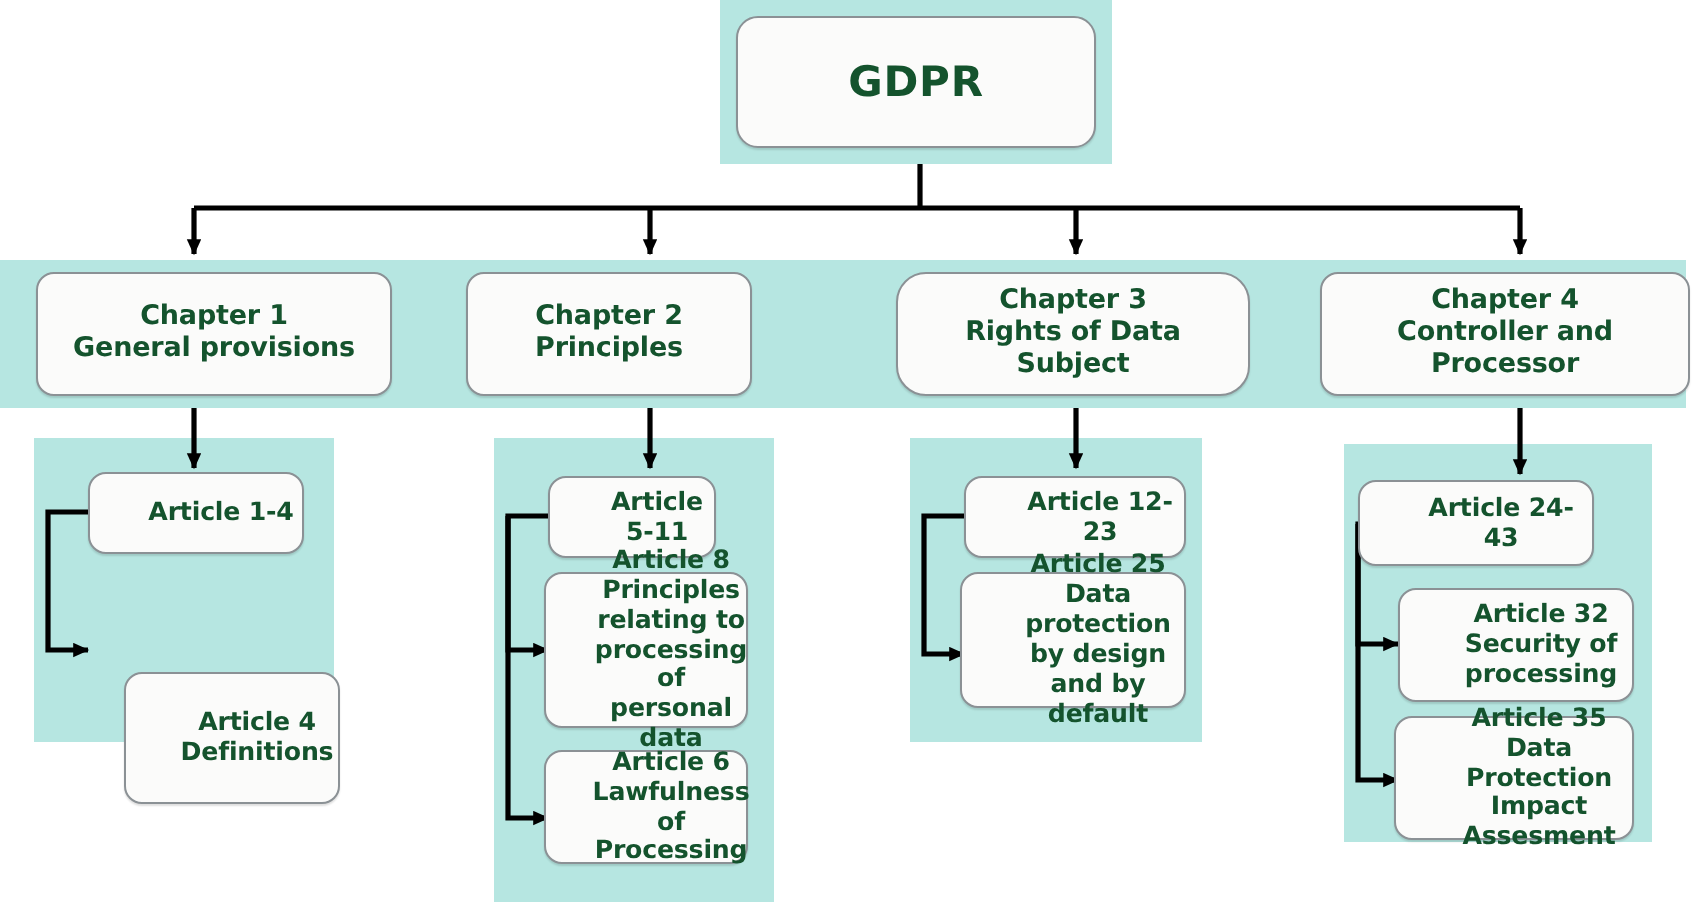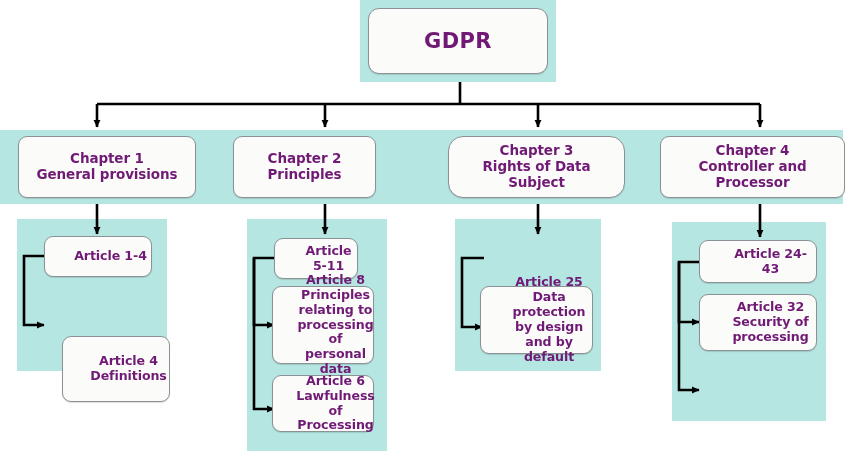--- a/index.html
+++ b/index.html
@@ -37,21 +37,21 @@
   .node {
     position: absolute;
     box-sizing: border-box;
     background: #fbfbfa;
     border: 1px solid #8b9195;
     border-radius: 9px;
     display: flex;
     align-items: center;
     justify-content: center;
     text-align: center;
-    color: #701a75;
+    color: #14532d;
     font-weight: bold;
     line-height: 1.18;
     letter-spacing: -0.1px;
     box-shadow: 0 1px 1px rgba(0,0,0,0.13);
     padding: 2px 4px;
     white-space: pre-line;
   }
   .node.root {
     font-size: 21px;
     letter-spacing: 0.4px;
@@ -130,23 +130,28 @@
   <div class="node article" style="left:274px; top:238px; width:84px; height:41px;">Article 5-11</div>
   <div class="node article" style="left:272px; top:286px; width:102px; height:78px;">Article 8
 Principles
 relating to
 processing of
 personal data</div>
   <div class="node article" style="left:272px; top:375px; width:102px; height:57px;">Article 6
 Lawfulness of
 Processing</div>
 
+  <div class="node article" style="left:482px; top:238px; width:111px; height:41px;">Article 12-23</div>
   <div class="node article" style="left:480px; top:286px; width:113px; height:68px;">Article 25
 Data protection
 by design
 and by default</div>
 
-  <div class="node article" style="left:699px; top:240px; width:118px; height:43px;">Article 24-43</div>
+  <div class="node article" style="left:679px; top:240px; width:118px; height:43px;">Article 24-43</div>
   <div class="node article" style="left:699px; top:294px; width:118px; height:57px;">Article 32
 Security of
 processing</div>
+  <div class="node article" style="left:697px; top:358px; width:120px; height:62px;">Article 35
+Data Protection
+Impact
+Assesment</div>
 
 </div>
 
 </body></html>

